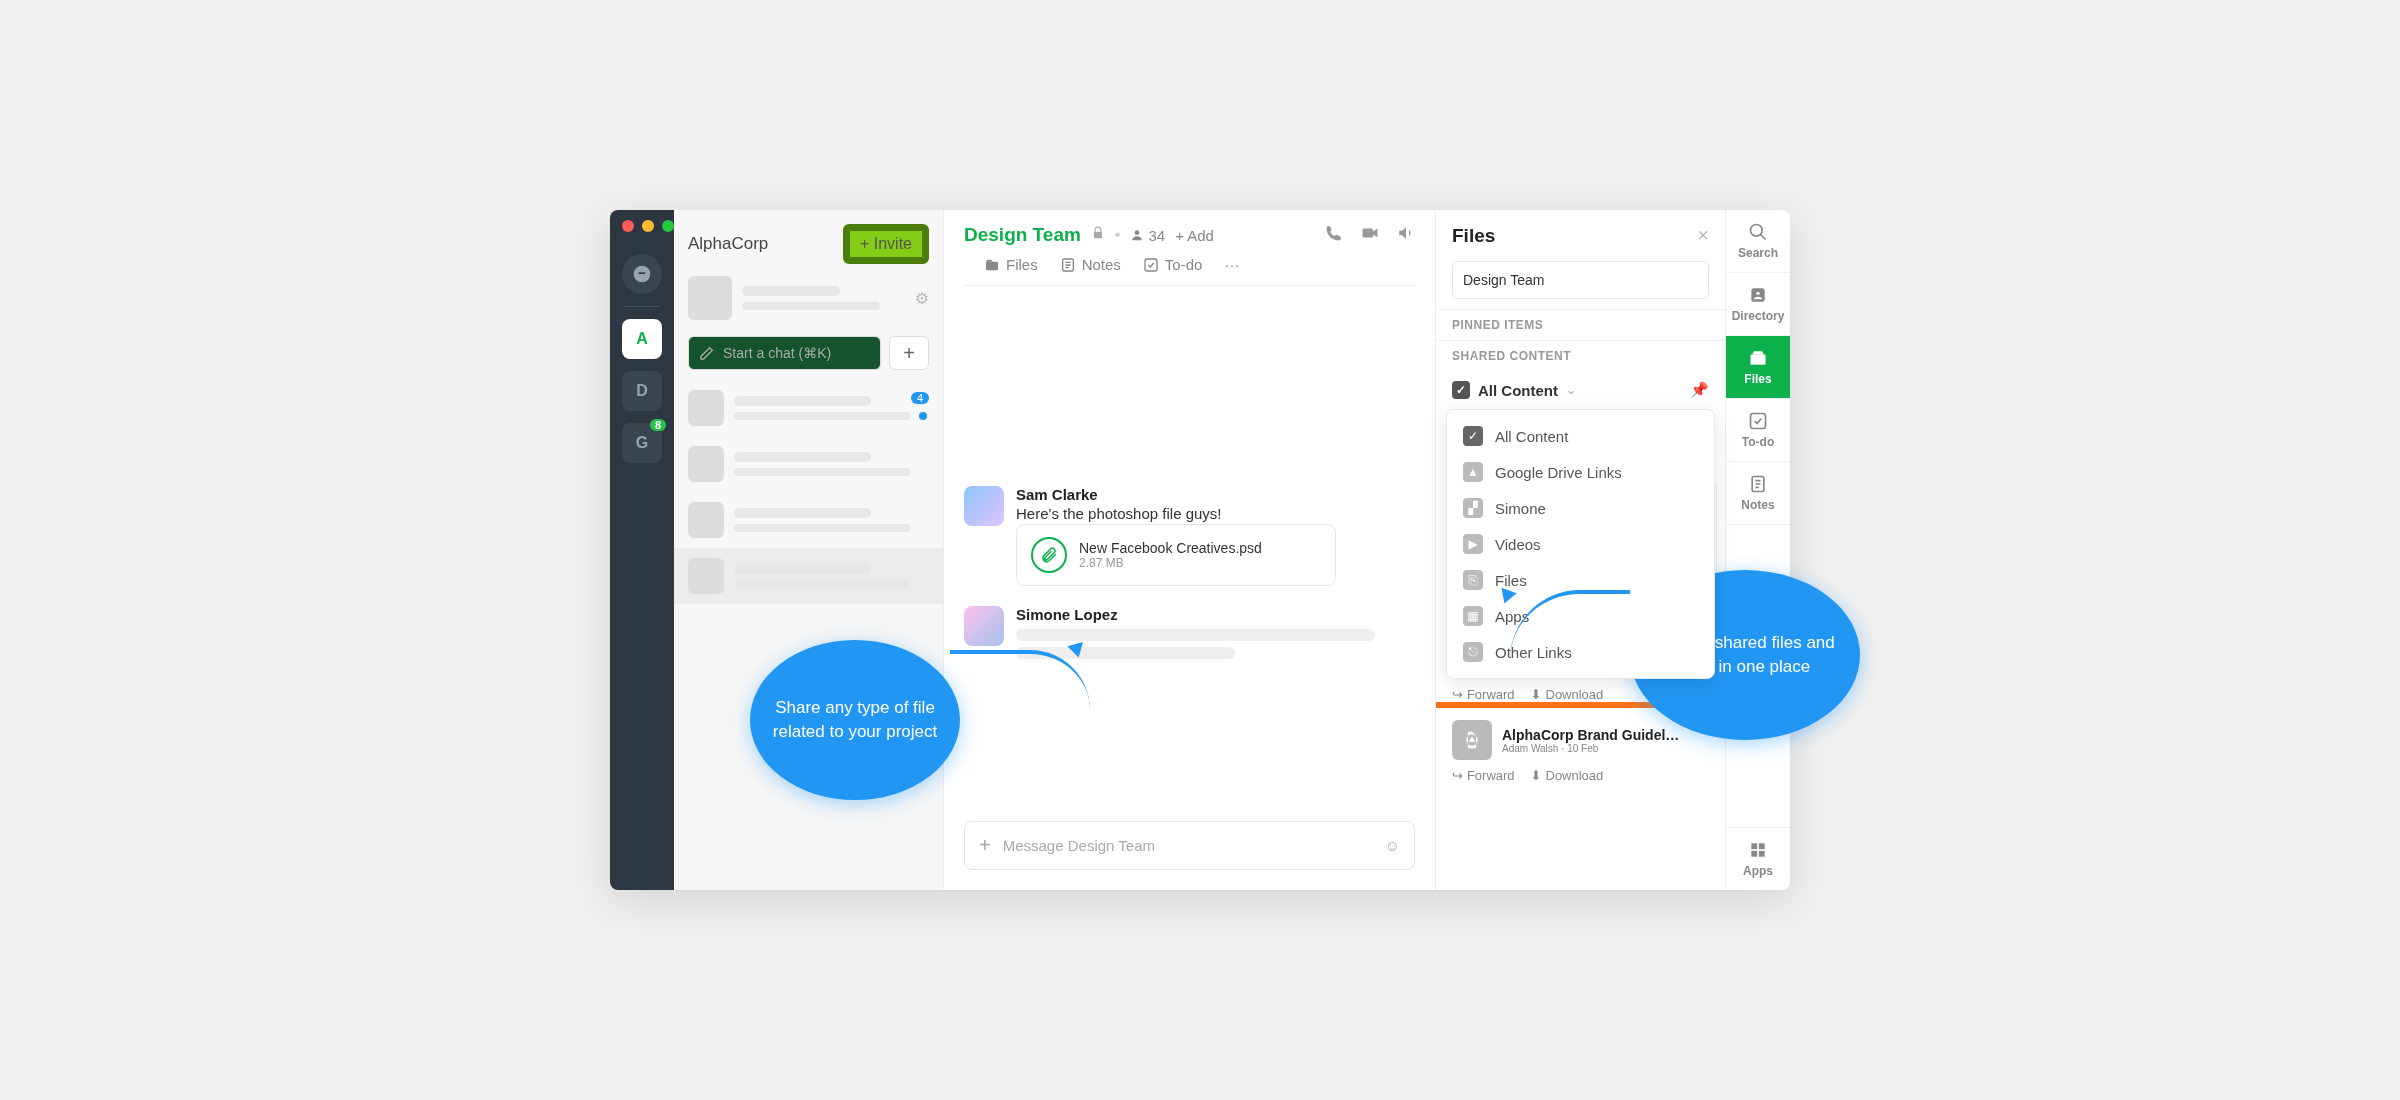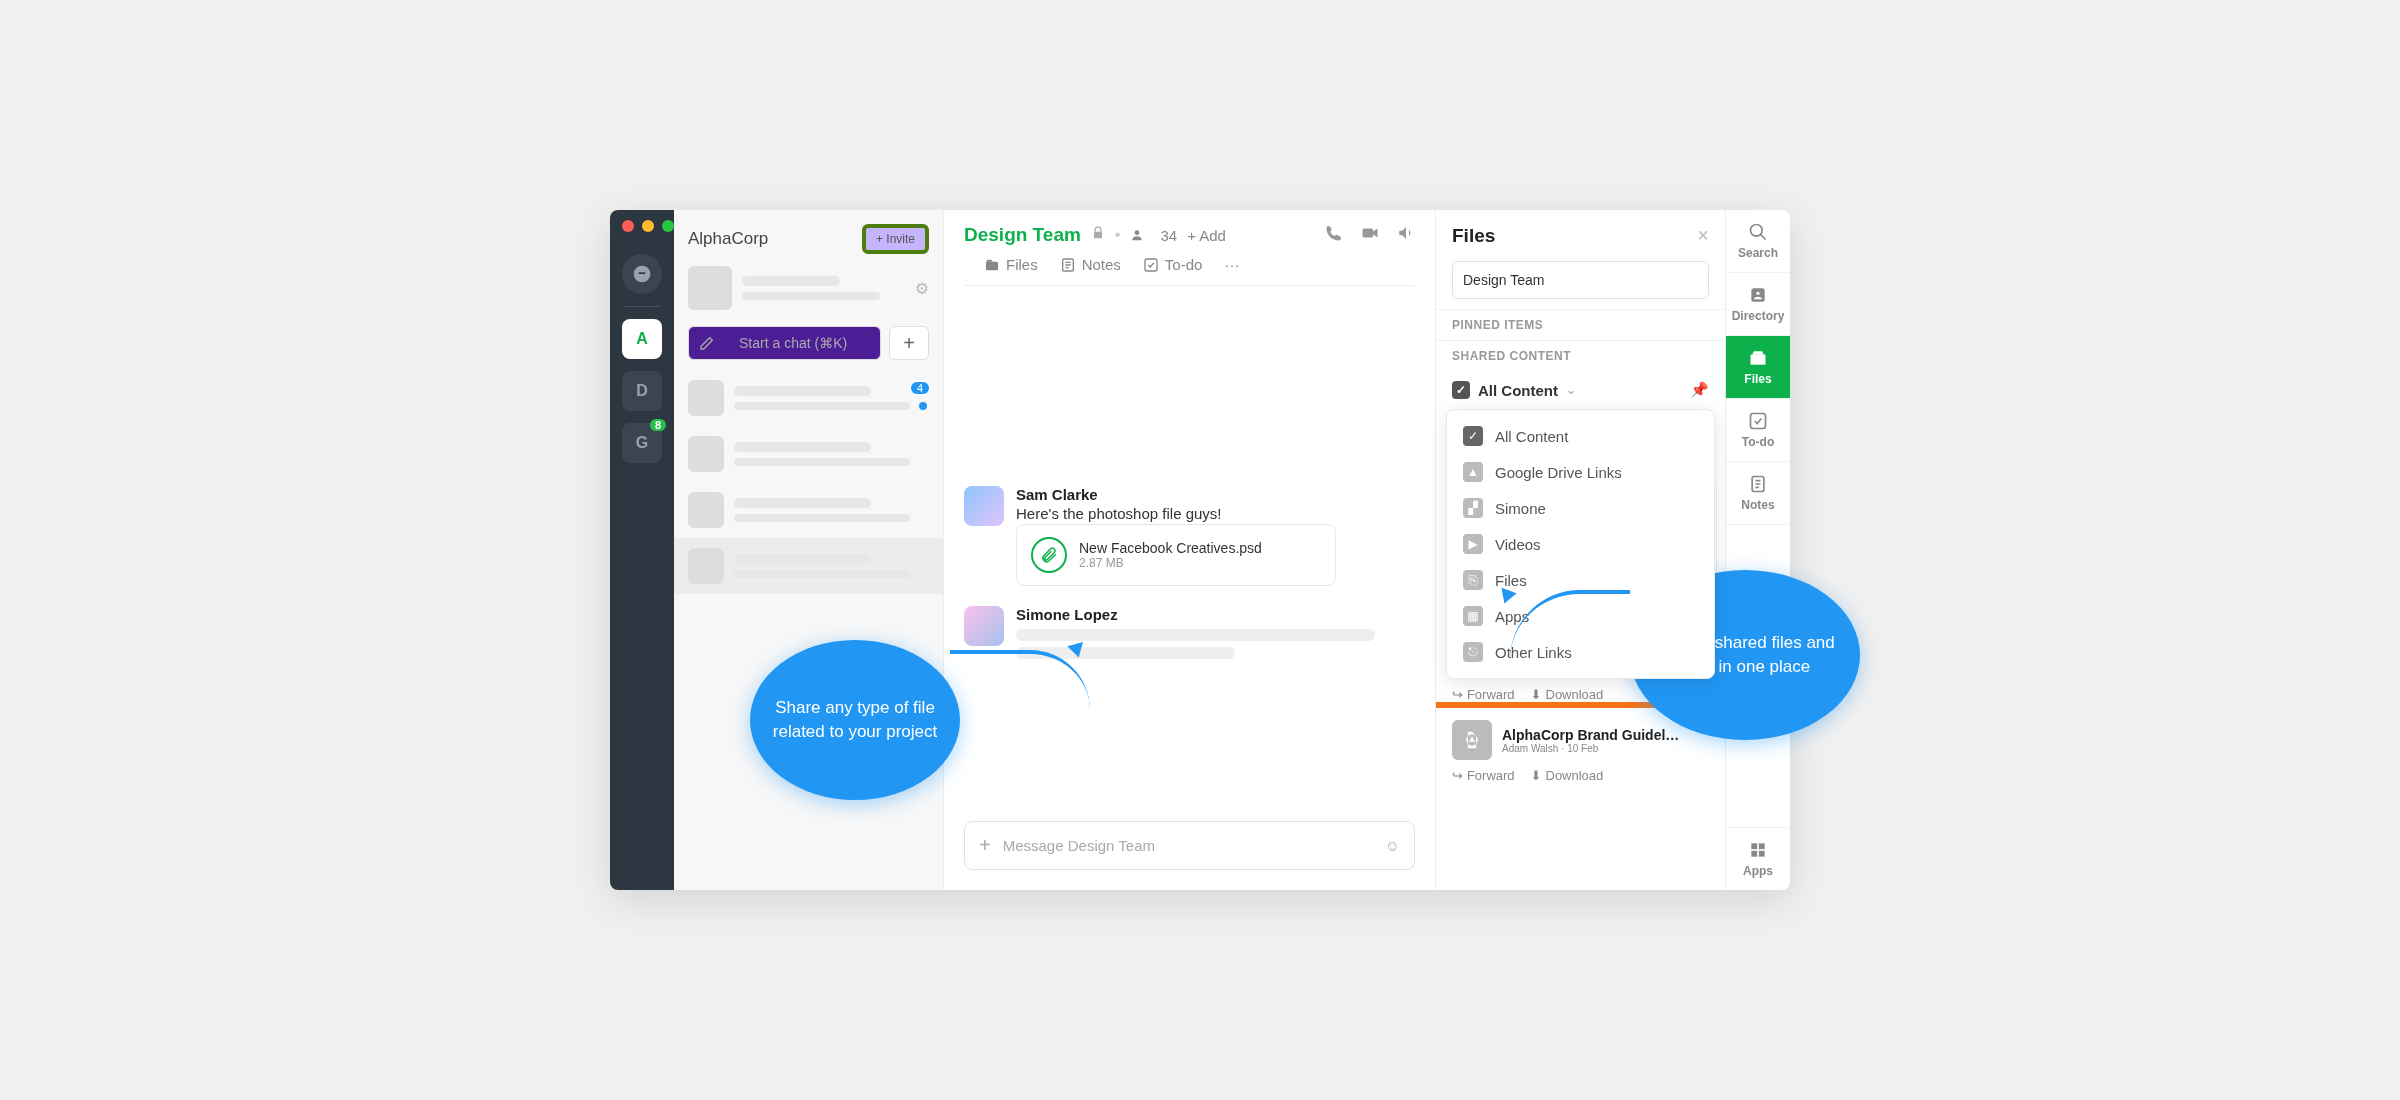--- a/index.html
+++ b/index.html
@@ -50,55 +50,55 @@
 
 .sidebar {
   width: 270px; background:#f7f7f7; border-right:1px solid #ececec; display:flex; flex-direction:column;
 }
 .sb-header {
   display:flex; align-items:center; justify-content:space-between;
   padding: 14px 14px 6px 14px; color:#555;
 }
 .sb-header .org { font-size:17px; color:#444; }
 .invite-btn {
-  background:#c4b5fd; border:4px solid #4d7c0f; border-radius:6px; padding:4px 10px;
-  font-size:12px; color:#555; cursor:pointer;
+  background:#84cc16; border:7px solid #4d7c0f; border-radius:6px; padding:4px 10px;
+  font-size:16px; color:#555; cursor:pointer;
 }
 .sb-profile { display:flex; gap:10px; padding:6px 14px; align-items:center;}
 .sb-avatar { width:44px;height:44px;background:#ddd;border-radius:6px;}
 .sb-lines { flex:1; }
 .skel { background:#e7e7e7; border-radius:6px; }
 .sb-gear { color:#bbb; font-size:16px; }
 .chat-input-row {
   display:flex; gap:8px; padding:10px 14px;
 }
 .chat-input {
-  flex:1; border:1px solid #ddd; border-radius:6px; background:#4c1d95;
-  padding:8px 10px; display:flex; align-items:center; gap:24px; color:#aaa; font-size:14px;
+  flex:1; border:1px solid #ddd; border-radius:6px; background:#14532d;
+  padding:8px 10px; display:flex; align-items:center; gap:8px; color:#aaa; font-size:14px;
 }
 .plus-btn {
   width:40px; border:1px solid #ddd; border-radius:6px; background:#fff;
   display:flex;align-items:center;justify-content:center;font-size:20px;color:#666;cursor:pointer;
 }
 .chat-item { display:flex; gap:10px; padding:10px 14px; align-items:center; position:relative;}
 .chat-item.active { background:#ececec; }
 .chat-item .av { width:36px;height:36px;background:#ddd;border-radius:6px;}
 .chat-item .lines{flex:1;}
 .chat-item .line1{height:10px;width:70%;margin-bottom:6px;}
 .chat-item .line2{height:8px;width:90%;}
 .chat-dot { width:8px;height:8px;border-radius:50%;background:#2196f3;position:absolute;right:16px;bottom:16px;}
 .chat-badge{position:absolute;right:14px;top:12px;background:#2196f3;color:#fff;font-size:11px;border-radius:10px;padding:0 6px;}
 
 .main { flex:1; display:flex; flex-direction:column; border-right:1px solid #ececec; }
 .main-header { padding:14px 20px 0 20px; position:relative;}
 .channel-row{display:flex;align-items:center;gap:10px;}
 .channel-name{color:#0db14b;font-size:19px;font-weight:700;}
 .lock-icon svg{width:14px;height:14px;fill:#aaa;}
 .dot-sep{color:#ccc;}
-.member-count{color:#888;font-size:15px;display:flex;align-items:center;gap:16px;}
+.member-count{color:#888;font-size:15px;display:flex;align-items:center;gap:4px;}
 .add-btn{color:#888;font-size:15px;cursor:pointer;}
 .header-actions{position:absolute;right:20px;top:14px;display:flex;gap:18px;color:#999;}
 .header-actions span{cursor:pointer;}
 .tabs-row{display:flex;gap:22px;padding:10px 20px 12px 20px;border-bottom:1px solid #eee;color:#888;font-size:15px;}
 .tab-item{display:flex;align-items:center;gap:6px;cursor:pointer;}
 .msg-area{flex:1;padding:20px;overflow:auto;}
 .msg{display:flex;gap:12px;margin-bottom:20px;}
 .msg-avatar{width:40px;height:40px;border-radius:8px;background:linear-gradient(135deg,#8ec5fc,#e0c3fc);}
 .msg-avatar.two{background:linear-gradient(135deg,#fbc2eb,#a6c1ee);}
 .msg-body{flex:1;}

